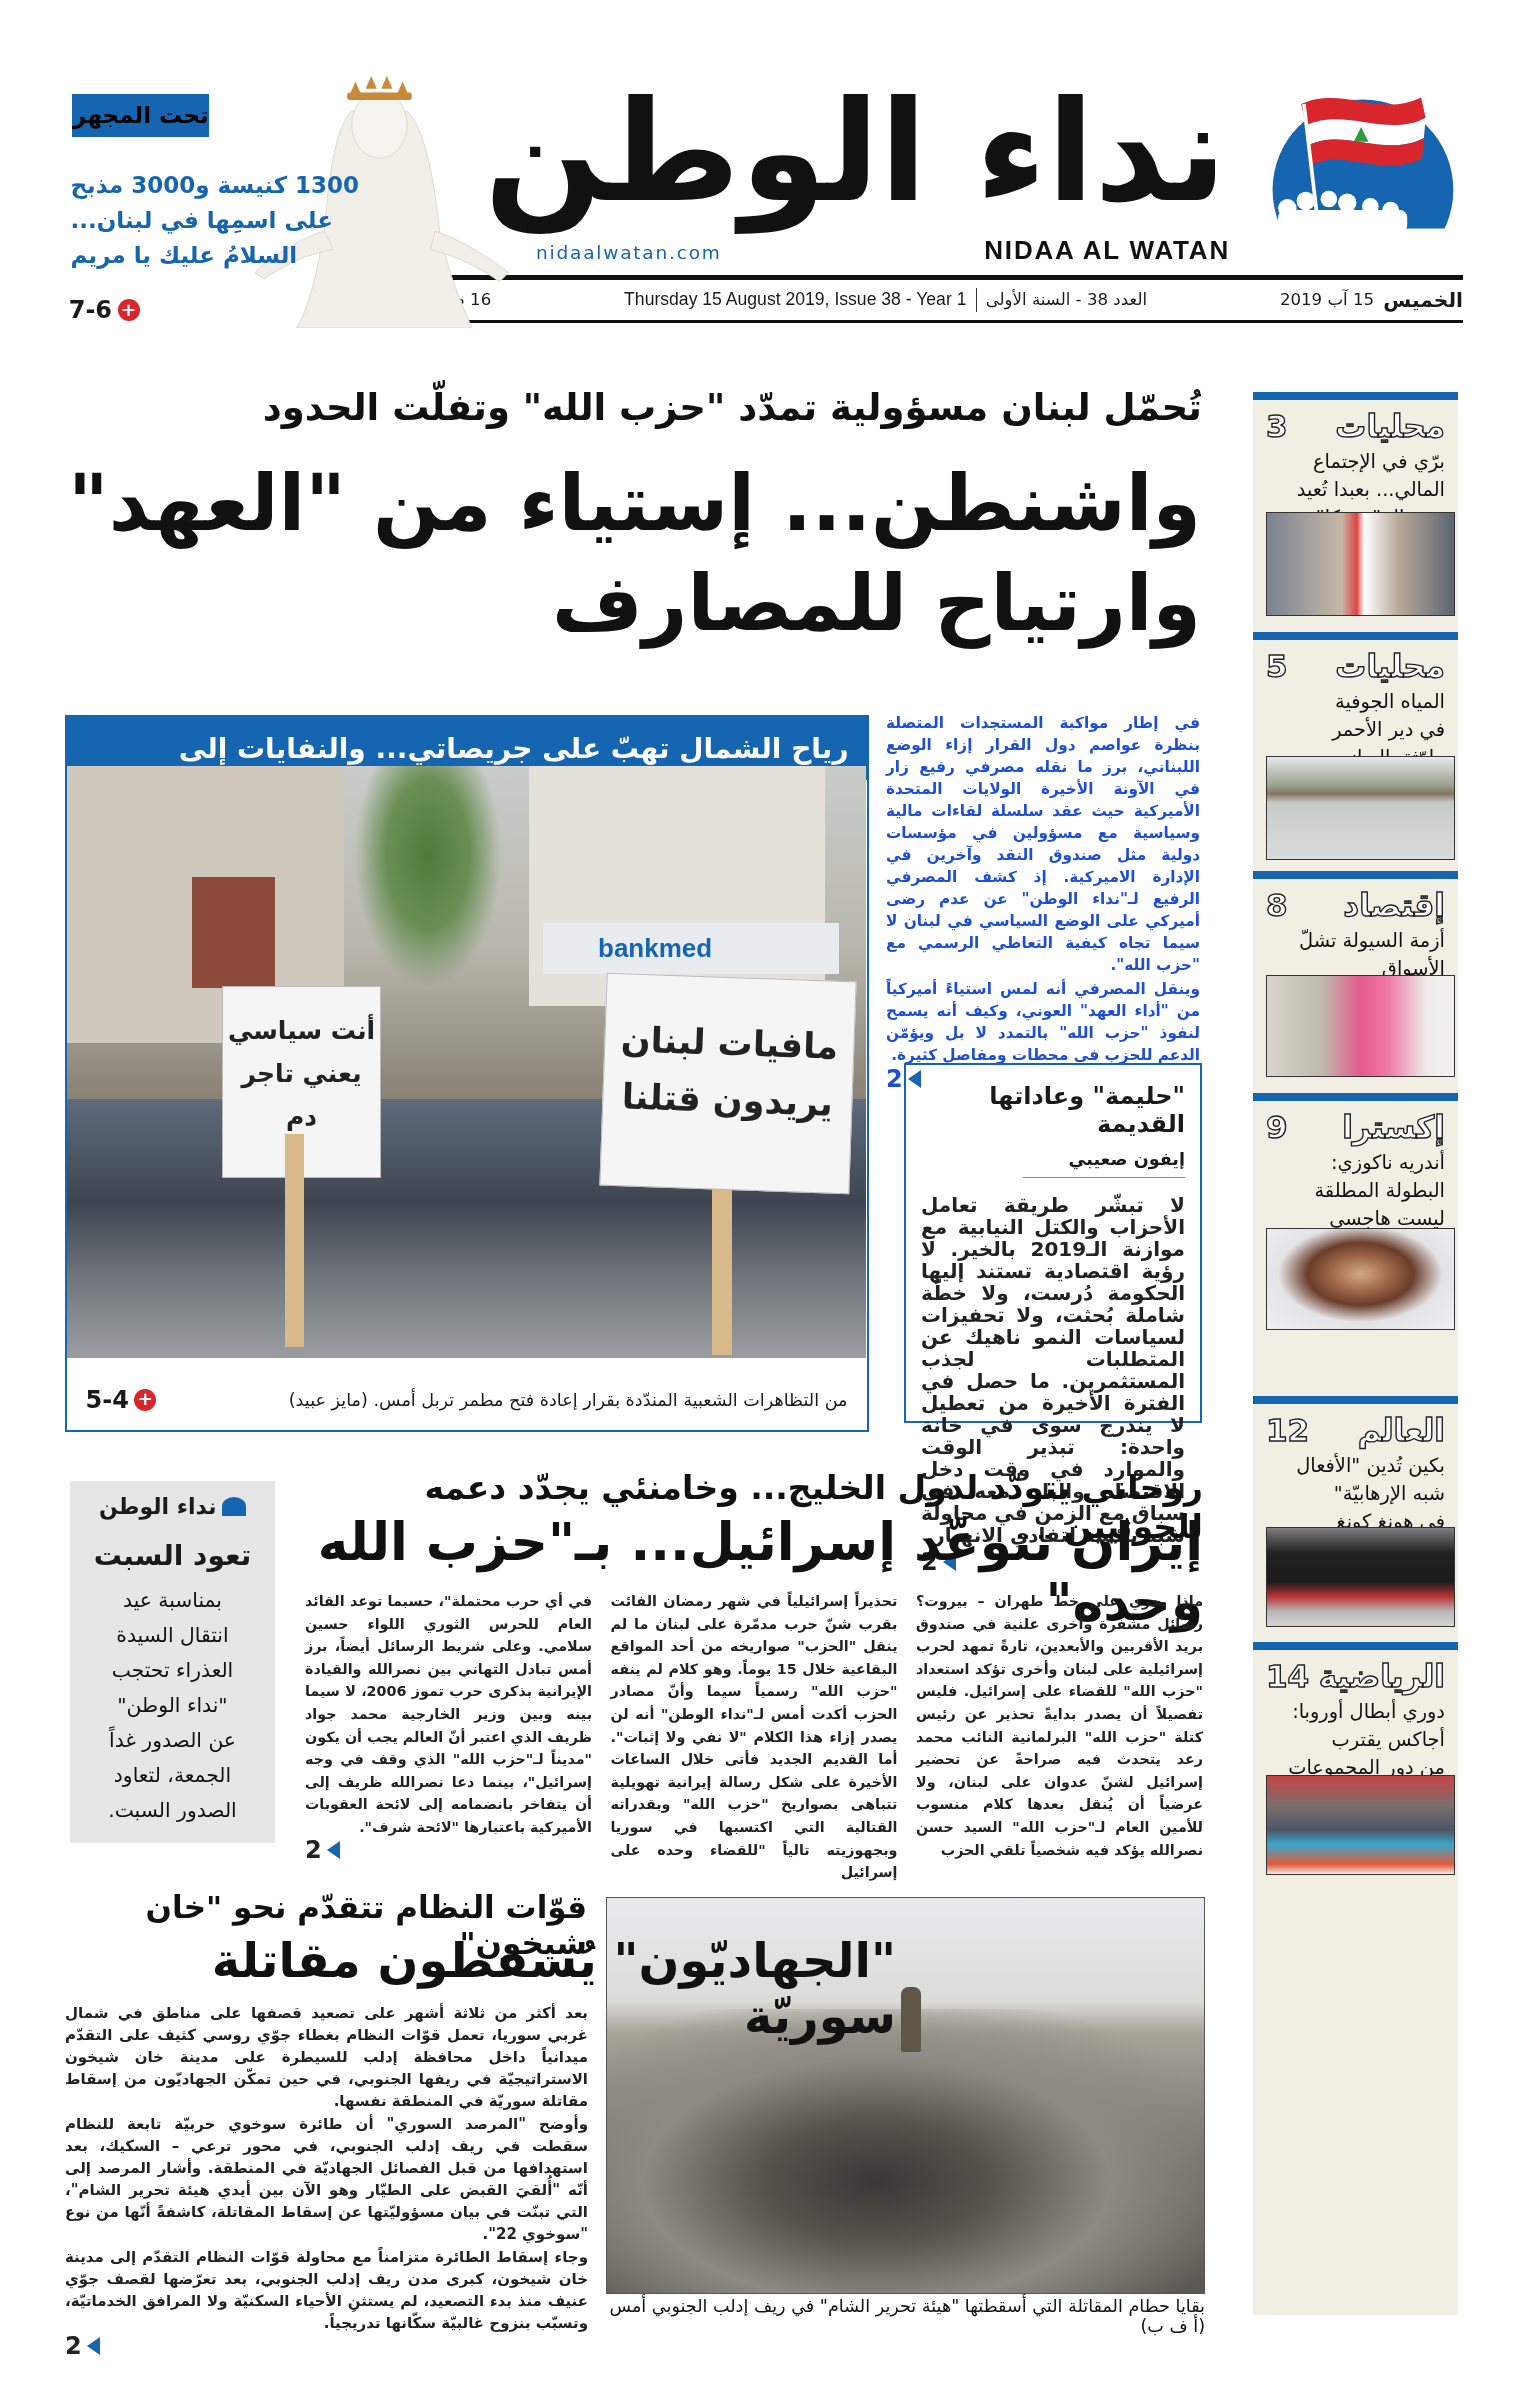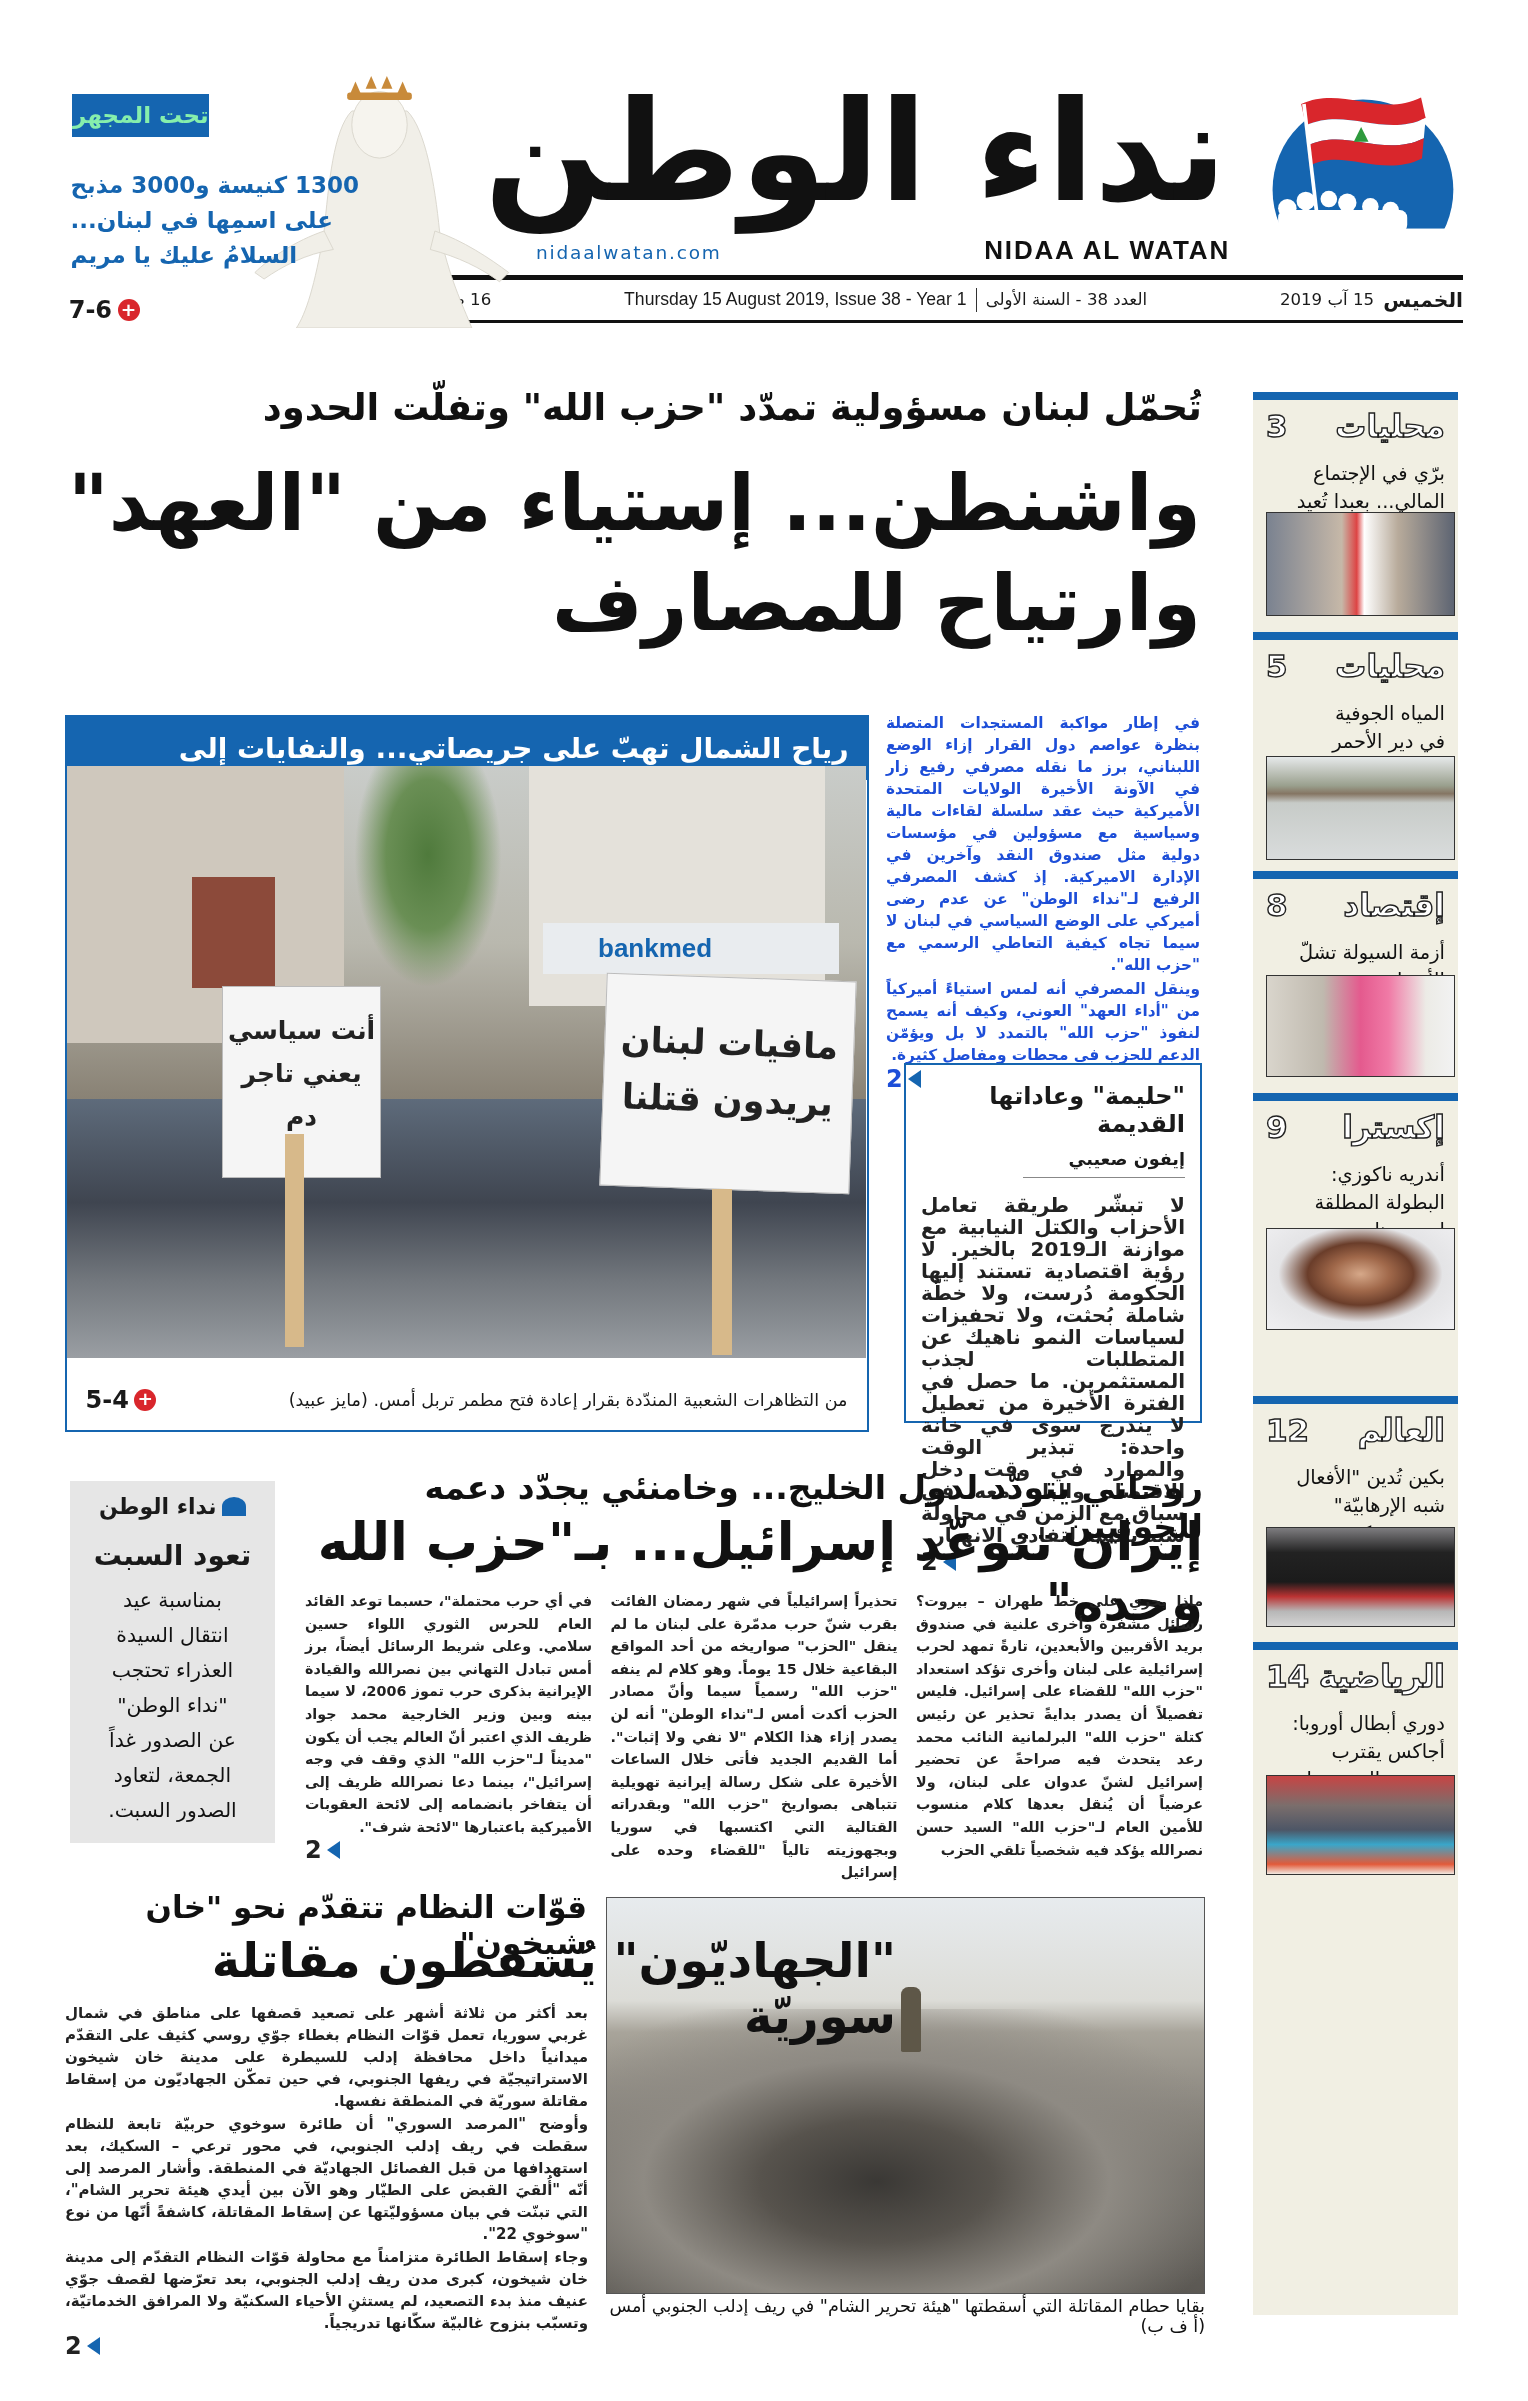--- a/index.html
+++ b/index.html
@@ -17,21 +17,21 @@
   #rule-bottom { left: 328px; top: 320px; width: 1135px; height: 2.8px; background:#111; }
   #dateline { left: 328px; top: 281px; width: 1135px; height: 37px; display: flex; align-items: center; justify-content: space-between; direction: rtl; font-size: 16.6px; }
   #dateline .day { font-weight: bold; font-size: 20.3px; }
   #dateline .grp { display: flex; align-items: center; gap: 9.2px; }
   #dateline .sep { width: 0.9px; height: 24px; background: #333; display: inline-block; }
   #dateline .ltr { direction: ltr; font-family: "Liberation Sans", sans-serif; font-size: 17.6px; }
 
   
   #teaser { left: 65px; top: 74px; width: 425px; height: 259px; }
   #teaser-statue { position: absolute; left: 176px; top: 0; width: 277px; height: 254px; }
-  #teaser-tag { position: absolute; left: 7.4px; top: 20.3px; width: 137px; height: 43px; background: #1565b0; color: #86efac; font-weight: bold; font-size: 23px; text-align: center; line-height: 43px; }
+  #teaser-tag { position: absolute; left: 7.4px; top: 20.3px; width: 137px; height: 43px; background: #1565b0; color: #000000; font-weight: bold; font-size: 23px; text-align: center; line-height: 43px; }
   #teaser-headline { position: absolute; left: 5.5px; top: 94px; width: 333px; color: #1565b0; font-weight: bold; font-size: 23px; line-height: 35px; text-align: left; direction: rtl; }
   #teaser-headline div { text-align: left; }
   #teaser-pages { position: absolute; left: 3.7px; top: 222px; display: flex; align-items: center; gap: 5.5px; font-weight: bold; font-size: 24px; direction: ltr; }
 
   .plus-badge { width: 22px; height: 22px; border-radius: 50%; background: #d9262c; color: #fff; display: inline-flex; align-items: center; justify-content: center; font-weight: bold; font-size: 18.5px; line-height: 1; }
 
   
   #lead-kicker { left: 222px; top: 386px; width: 980px; text-align: right; font-size: 37px; font-weight: bold; color: #111; }
   #lead-headline { left: 55px; top: 453px; width: 1146px; text-align: right; font-size: 78px; font-weight: bold; line-height: 100px; color: #111; letter-spacing: -0.9px; }
 
@@ -55,21 +55,21 @@
   #photo-story-caption { position: absolute; left: 0; top: 654px; width: 799px; height: 57px; display: flex; align-items: center; justify-content: space-between; padding: 0 18.5px; direction: rtl; font-size: 17.6px; }
   #photo-story-caption .pg { display: flex; align-items: center; gap: 5.5px; direction: ltr; font-weight: bold; font-size: 24px; }
 
   
   #sidebar { left: 1253px; top: 392px; width: 205px; height: 1923px; background: #f1efe3; }
   .sb-item { position: absolute; left: 0; width: 205px; }
   .sb-bar { height: 8.3px; background: #1565b0; }
   .sb-section { display: flex; justify-content: space-between; align-items: center; padding: 7.4px 13px 0 13px; height: 44px; direction: rtl; }
   .sb-section .name { font-size: 31px; font-weight: bold; color: #fff; -webkit-text-stroke: 1.4px #222; letter-spacing: 1.8px; }
   .sb-section .num { font-size: 31px; font-weight: bold; color: #fff; -webkit-text-stroke: 1.4px #222; direction: ltr; }
-  .sb-head { padding: 3.7px 13px 0 13px; font-size: 19.4px; line-height: 28px; text-align: right; color: #111; margin-top: 12px; }
+  .sb-head { padding: 3.7px 13px 0 13px; font-size: 19.4px; line-height: 28px; text-align: right; color: #111; }
   .sb-img { position: absolute; left: 13px; width: 189px; height: 104px; border: 0.9px solid #333; }
 
   
   #iran-kicker { left: 305px; top: 1468px; width: 898px; text-align: right; font-size: 33px; font-weight: bold; color:#111; }
   #iran-headline { left: 305px; top: 1512px; width: 898px; text-align: right; font-size: 52px; font-weight: bold; color:#111; letter-spacing: -0.9px; }
   #iran-cols { left: 305px; top: 1590px; width: 898px; height: 259px; display: flex; direction: rtl; gap: 18.5px; }
   .col { flex: 1; font-size: 14.3px; line-height: 22.6px; text-align: justify; font-weight: bold; color: #222; }
 
   
   #notice { left: 70px; top: 1481px; width: 205px; height: 362px; background: #e6e6e6; padding: 13px 11px; text-align: center; }

